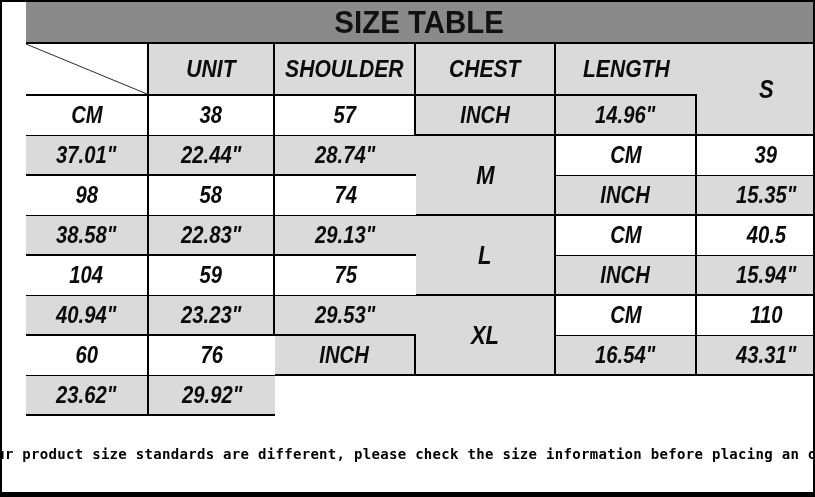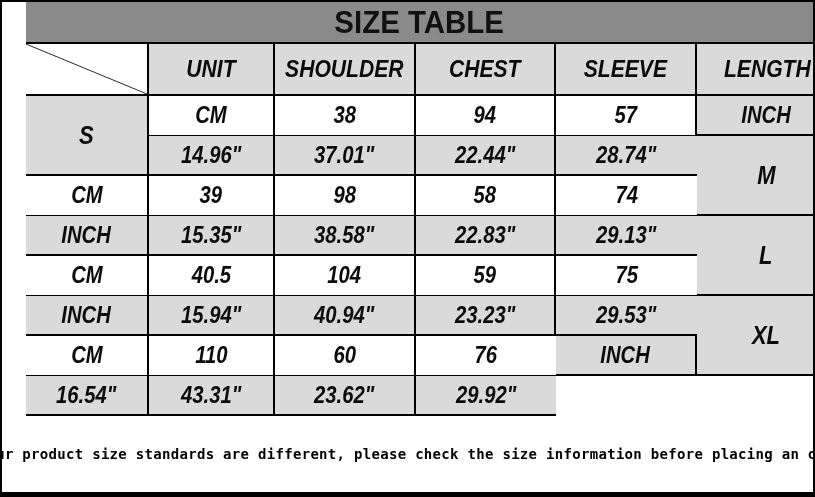--- a/index.html
+++ b/index.html
@@ -78,38 +78,32 @@
     </div>
     <div class="cell head">
         <span class="t">UNIT</span>
       </div>
     <div class="cell head">
         <span class="t">SHOULDER</span>
       </div>
     <div class="cell head">
         <span class="t">CHEST</span>
       </div>
-    <div class="cell head">
-        <span class="t">SLEEVE</span>
-      </div>
     <div class="cell head c-last">
         <span class="t">LENGTH</span>
       </div>
 
     <div class="cell size-label">
         <span class="t">S</span>
       </div>
     <div class="cell white bb1">
         <span class="t">CM</span>
       </div>
     <div class="cell white bb1">
         <span class="t">38</span>
-      </div>
-    <div class="cell white bb1">
-        <span class="t">94</span>
       </div>
     <div class="cell white bb1">
         <span class="t">57</span>
       </div>
     <div class="cell gray">
         <span class="t">INCH</span>
       </div>
     <div class="cell gray">
         <span class="t">14.96"</span>
       </div>

